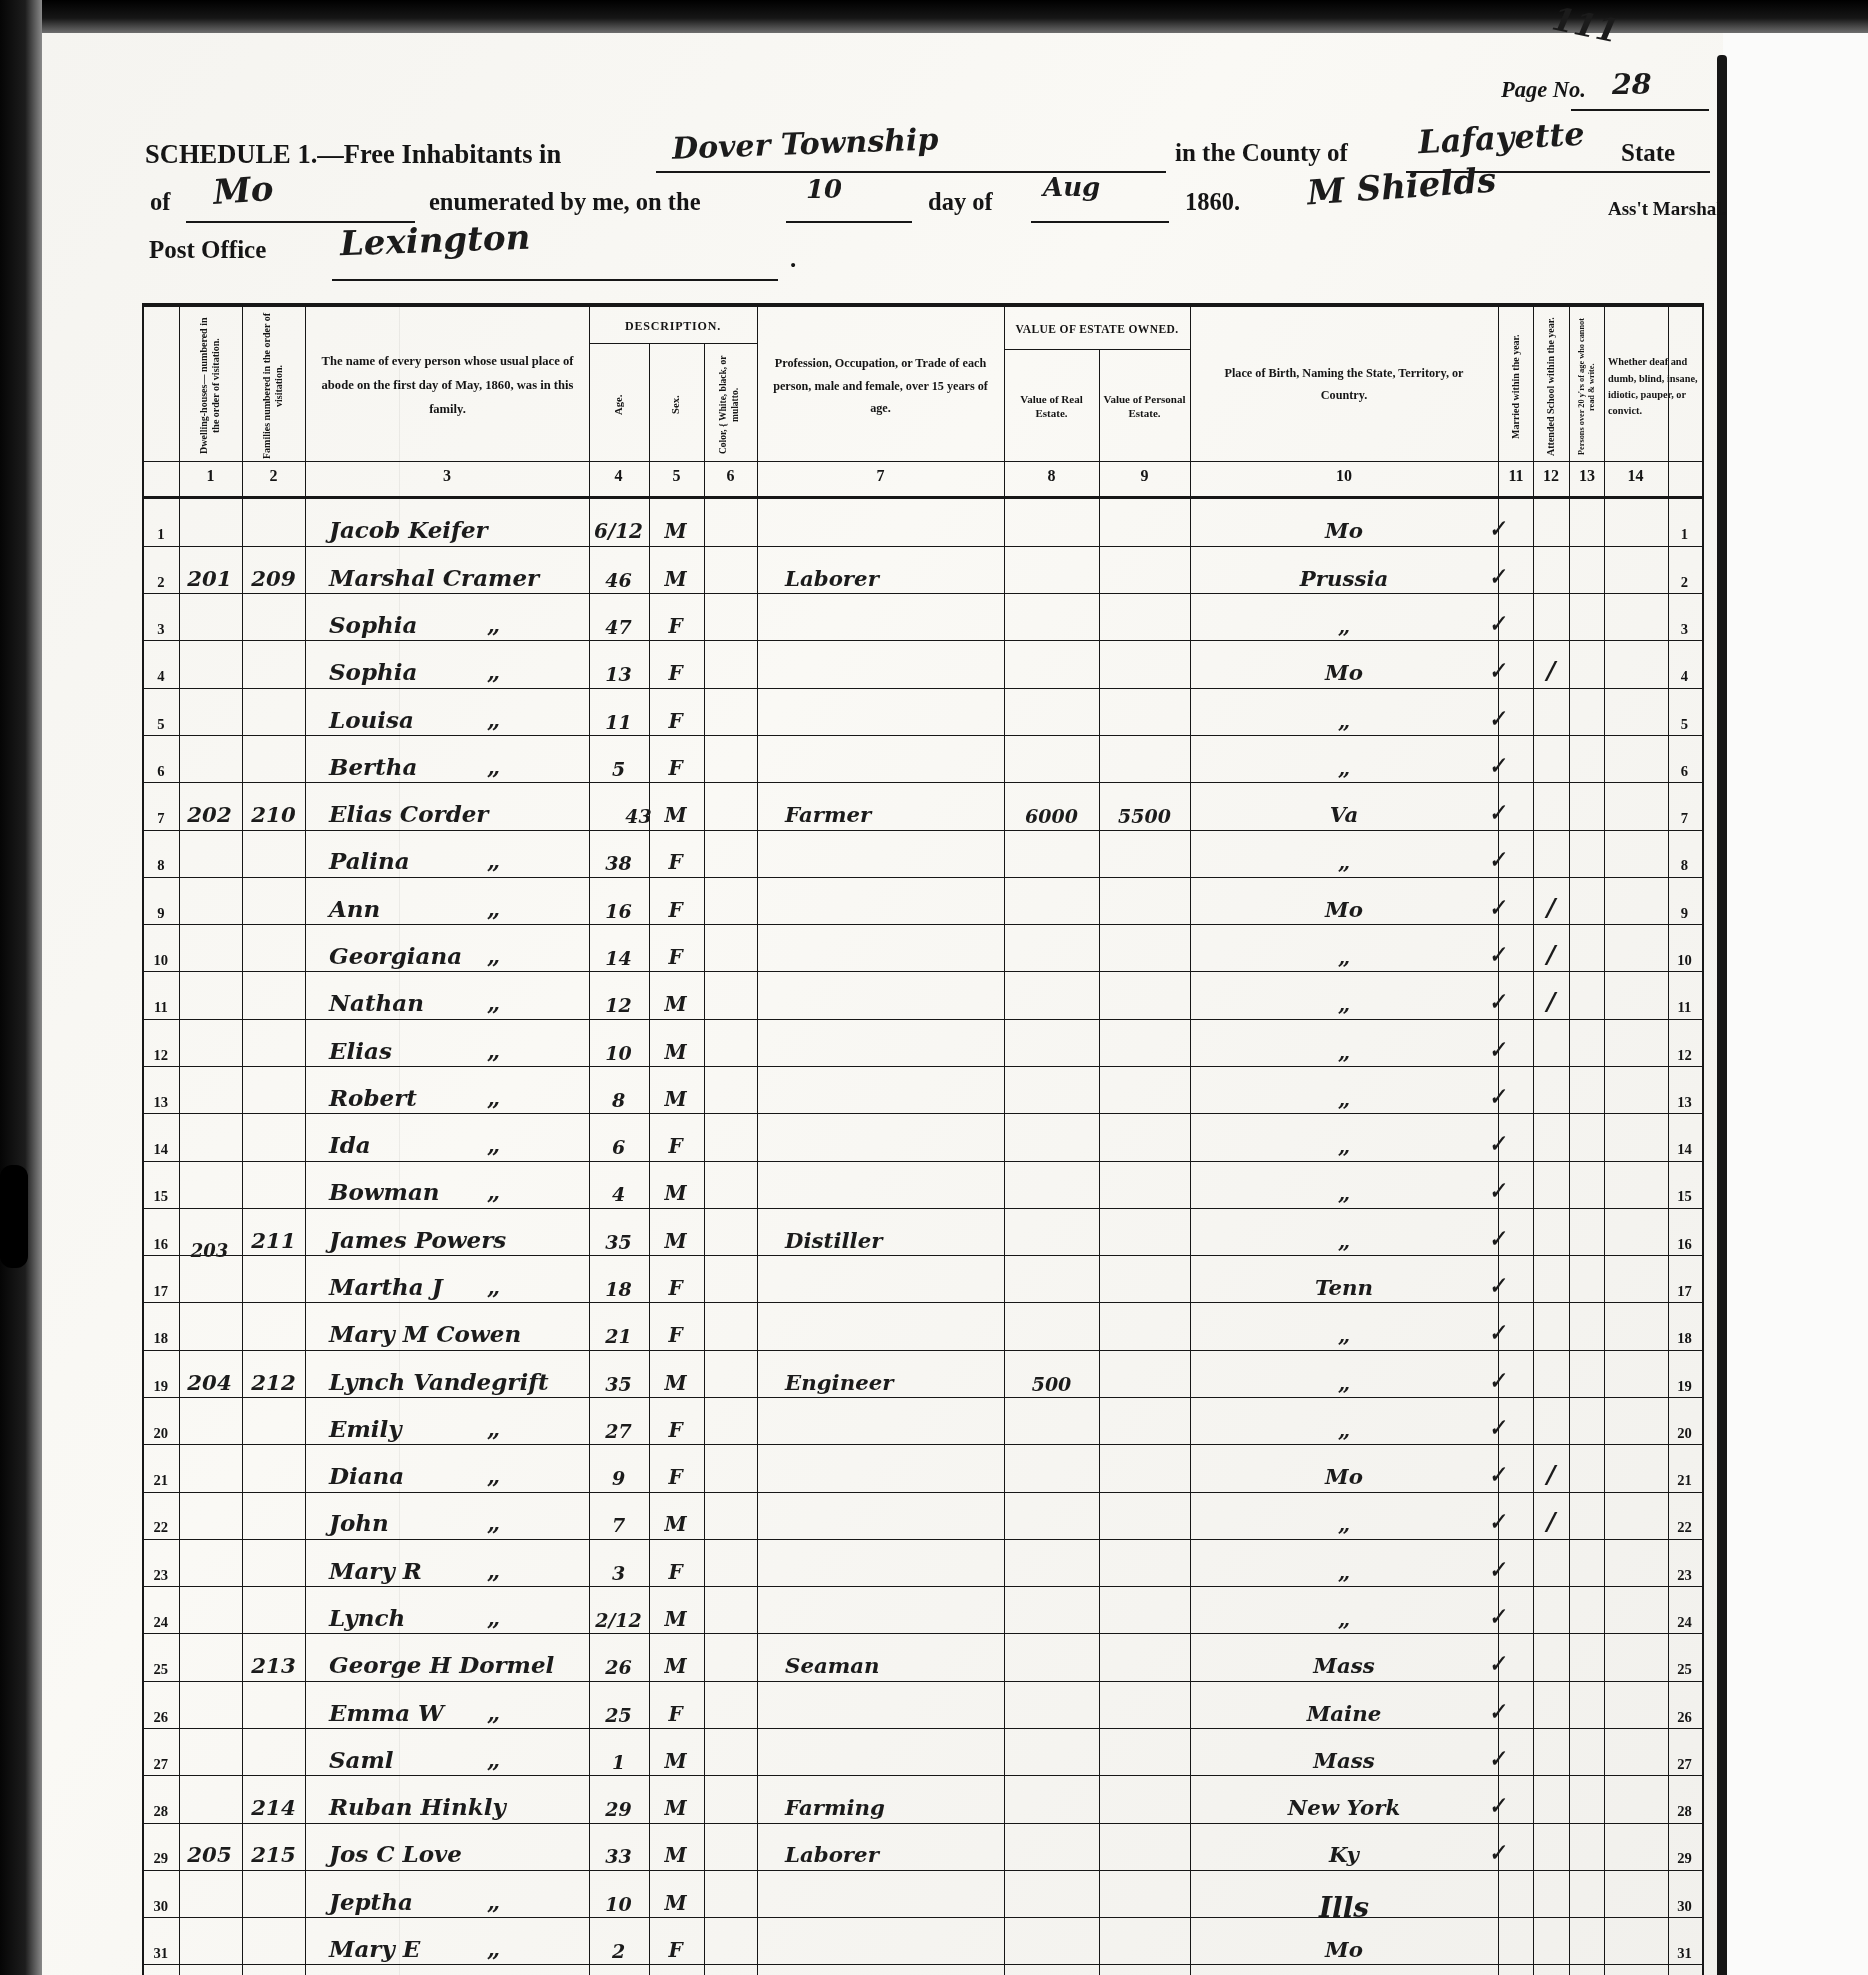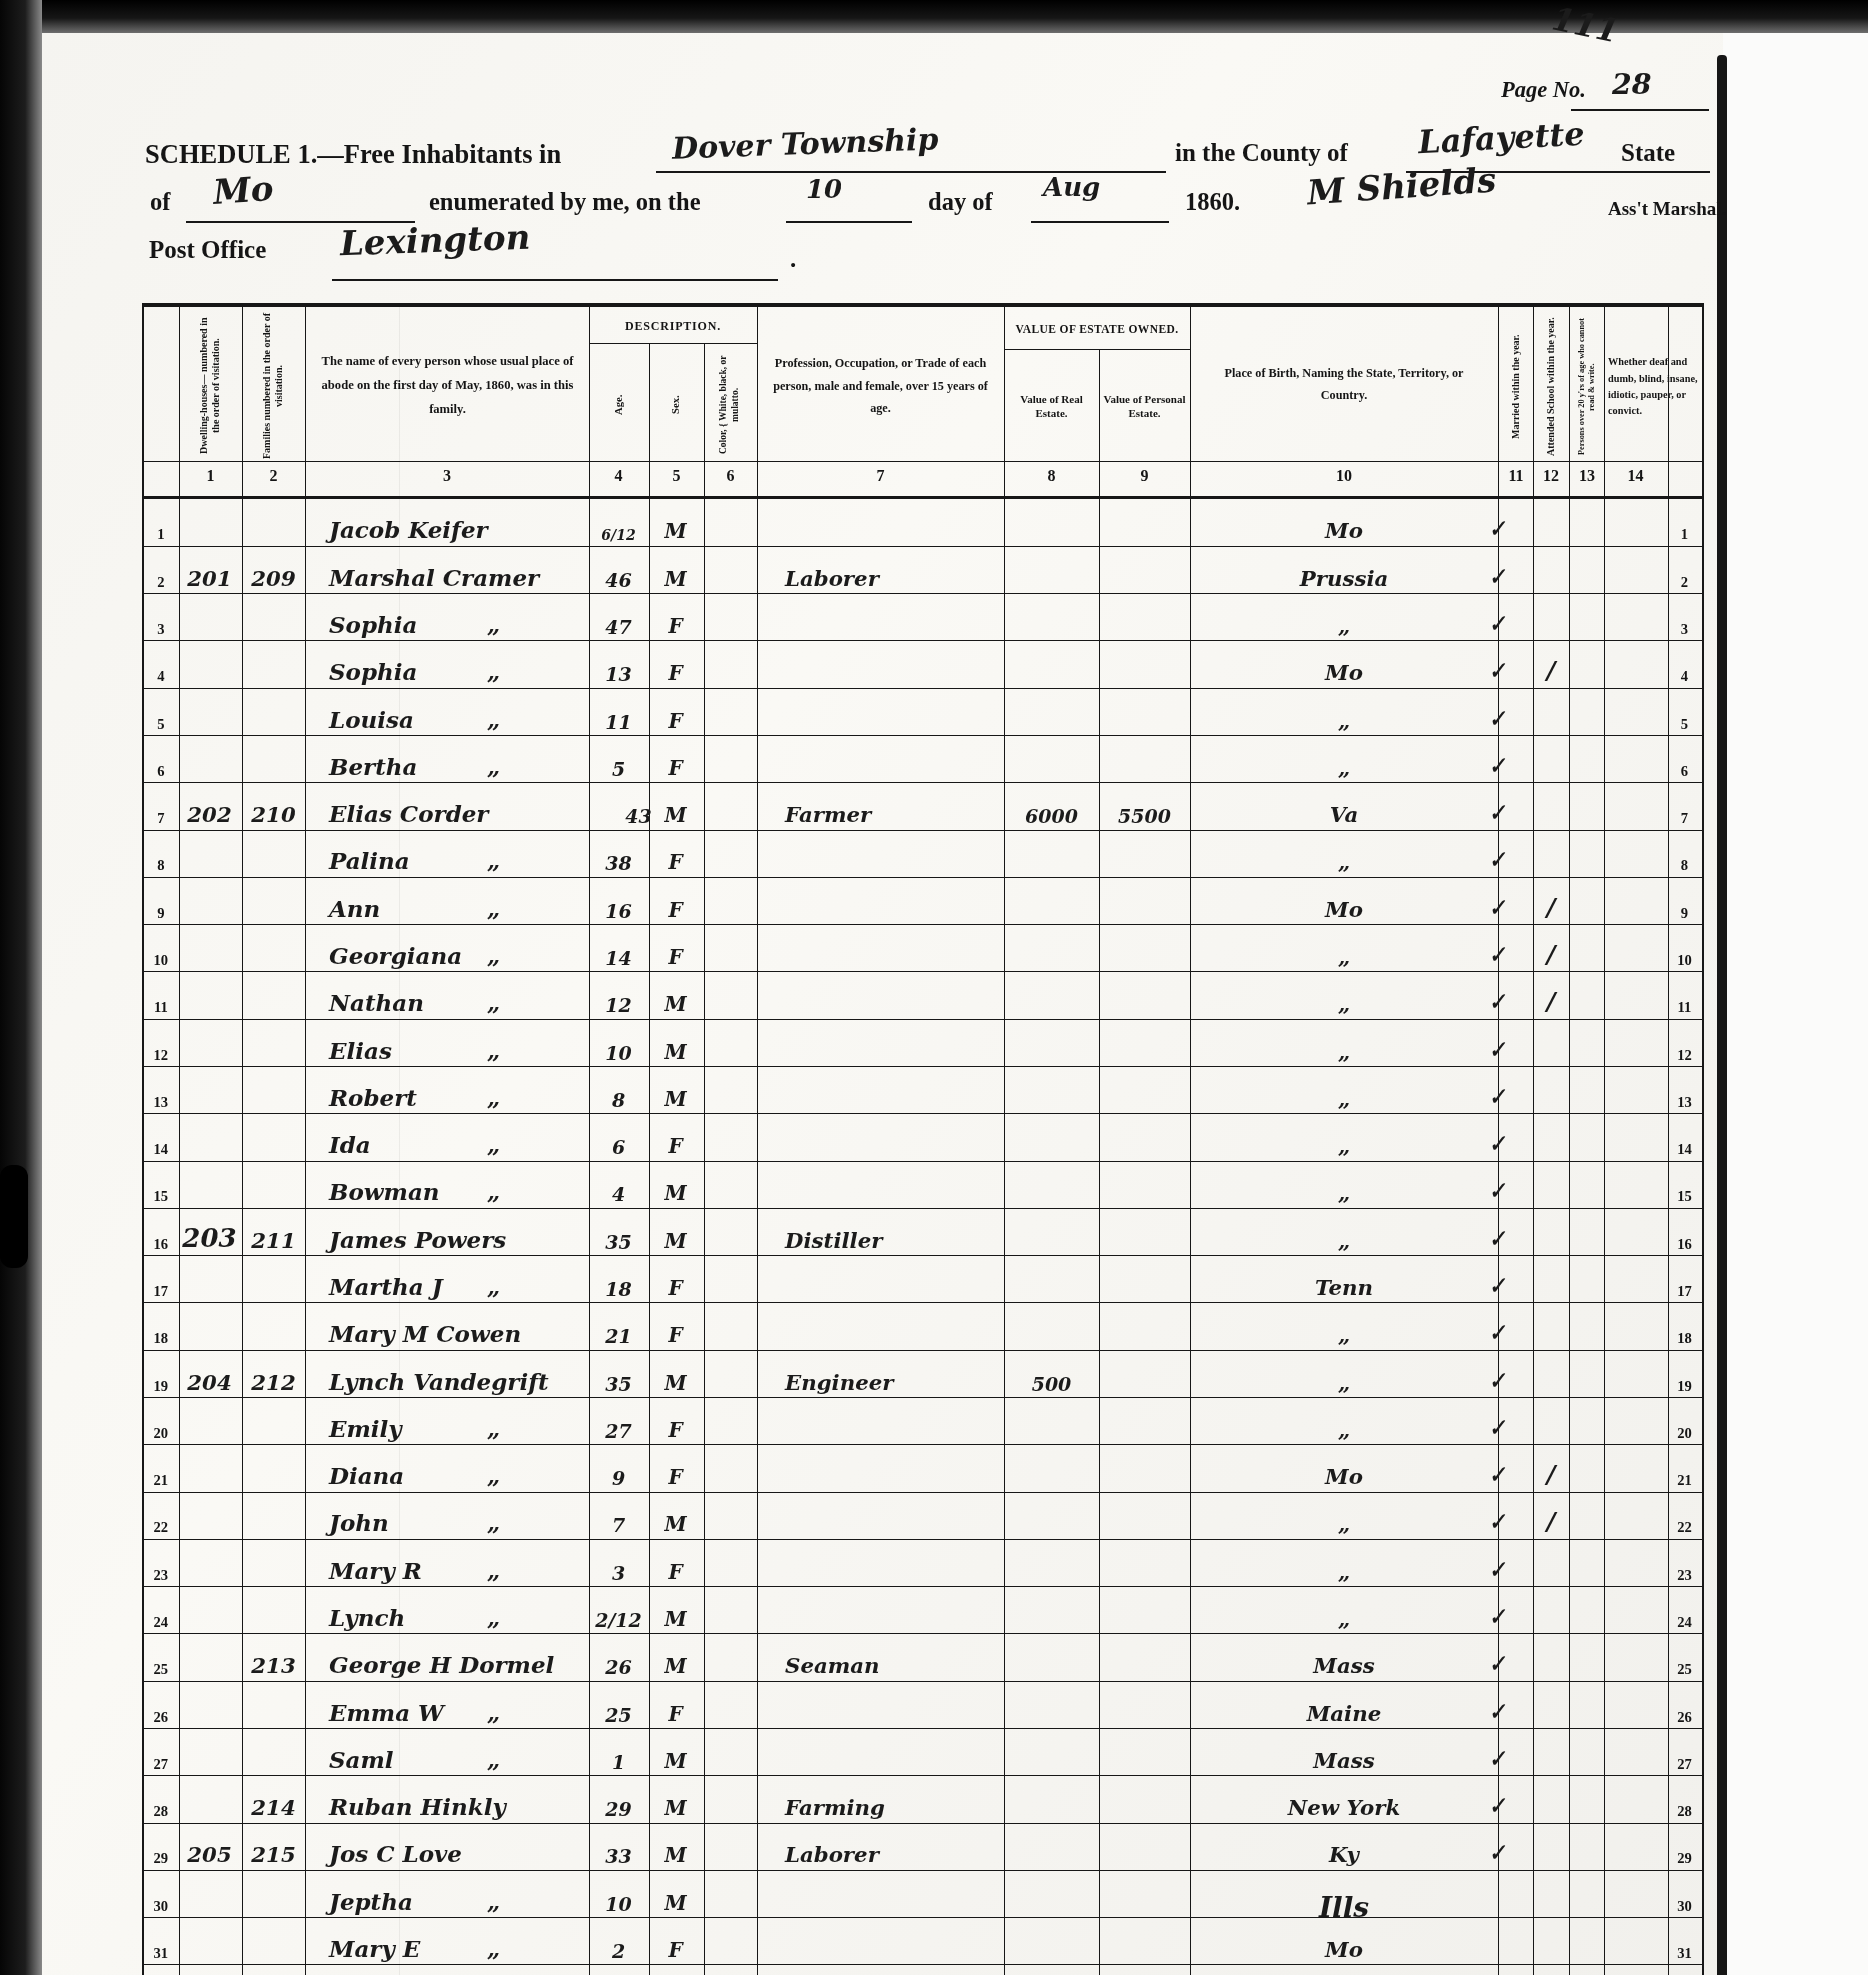--- a/index.html
+++ b/index.html
@@ -157,21 +157,21 @@
       <div class="pos" style="left: 1533px; top: 467px; width: 36px; text-align: center; font-size: 16px; font-weight: 700;">12</div>
       <div class="pos" style="left: 1569px; top: 467px; width: 36px; text-align: center; font-size: 16px; font-weight: 700;">13</div>
       <div class="pos" style="left: 1604px; top: 467px; width: 63px; text-align: center; font-size: 16px; font-weight: 700;">14</div>
     </div>
   <div id="rows">
       <div class="row" style="left: 142px; top: 498px; width: 1560px; height: 47px;">
       <div class="cell rowno" style="justify-content: center; left: 0.8px; width: 36px; top: 0px; height: 45px;">1</div>
       <div class="cell hw" style="justify-content: center; font-size: 21.3px; left: 36px; width: 63px; top: 0px; height: 45px;"></div>
       <div class="cell hw" style="justify-content: center; font-size: 21.3px; left: 100px; width: 63px; top: 0px; height: 45px;"></div>
       <div class="cell hw" style="padding-left: 24px; font-size: 23px; left: 163px; width: 284px; top: 0px; height: 45px;">Jacob Keifer</div>
-      <div class="cell hw" style="justify-content: center; font-size: 14px; left: 447px; width: 59px; top: 0px; height: 45px;">6/12</div>
+      <div class="cell hw" style="justify-content: center; font-size: 20px; left: 447px; width: 59px; top: 0px; height: 45px;">6/12</div>
       <div class="cell hw" style="justify-content: center; font-size: 20px; left: 506px; width: 55px; top: 0px; height: 45px;">M</div>
       <div class="cell" style="left: 562px; width: 53px; top: 0px; height: 45px;"></div>
       <div class="cell hw" style="padding-left: 28px; font-size: 21.3px; left: 615px; width: 247px; top: 0px; height: 45px;"></div>
       <div class="cell hw" style="justify-content: center; font-size: 19px; left: 862px; width: 95px; top: 0px; height: 45px;"></div>
       <div class="cell hw" style="justify-content: center; font-size: 19px; left: 957px; width: 91px; top: 0px; height: 45px;"></div>
       <div class="cell hw" style="justify-content: center; font-size: 21.3px; left: 1048px; width: 308px; top: 0px; height: 45px;">Mo<span class="tick hw">✓</span></div>
       <div class="cell" style="left: 1356px; width: 36px; top: 0px; height: 45px;"></div>
       <div class="cell" style="justify-content: center; left: 1391px; width: 36px; top: 0px; height: 45px;"></div>
       <div class="cell" style="left: 1427px; width: 36px; top: 0px; height: 45px;"></div>
       <div class="cell" style="left: 1462px; width: 63px; top: 0px; height: 45px;"></div>
@@ -424,21 +424,21 @@
       <div class="cell hw" style="justify-content: center; font-size: 19px; left: 957px; width: 91px; top: 0px; height: 45px;"></div>
       <div class="cell hw" style="justify-content: center; font-size: 21.3px; left: 1048px; width: 308px; top: 0px; height: 45px;">„<span class="tick hw">✓</span></div>
       <div class="cell" style="left: 1356px; width: 36px; top: 0px; height: 45px;"></div>
       <div class="cell" style="justify-content: center; left: 1391px; width: 36px; top: 0px; height: 45px;"></div>
       <div class="cell" style="left: 1427px; width: 36px; top: 0px; height: 45px;"></div>
       <div class="cell" style="left: 1462px; width: 63px; top: 0px; height: 45px;"></div>
       <div class="cell rowno" style="justify-content: center; left: 1525px; width: 35px; top: 0px; height: 45px;">15</div>
     </div>
       <div class="row" style="left: 142px; top: 1208px; width: 1560px; height: 47px;">
       <div class="cell rowno" style="justify-content: center; left: 0.8px; width: 36px; top: 0px; height: 45px;">16</div>
-      <div class="cell hw" style="justify-content: center; font-size: 26px; left: 36px; width: 63px; top: 0px; height: 45px;">203</div>
+      <div class="cell hw" style="justify-content: center; font-size: 18px; left: 36px; width: 63px; top: 8px; height: 45px;">203</div>
       <div class="cell hw" style="justify-content: center; font-size: 21.3px; left: 100px; width: 63px; top: 0px; height: 45px;">211</div>
       <div class="cell hw" style="padding-left: 24px; font-size: 23px; left: 163px; width: 284px; top: 0px; height: 45px;">James Powers</div>
       <div class="cell hw" style="justify-content: center; font-size: 19px; left: 447px; width: 59px; top: 0px; height: 45px;">35</div>
       <div class="cell hw" style="justify-content: center; font-size: 20px; left: 506px; width: 55px; top: 0px; height: 45px;">M</div>
       <div class="cell" style="left: 562px; width: 53px; top: 0px; height: 45px;"></div>
       <div class="cell hw" style="padding-left: 28px; font-size: 21.3px; left: 615px; width: 247px; top: 0px; height: 45px;">Distiller</div>
       <div class="cell hw" style="justify-content: center; font-size: 19px; left: 862px; width: 95px; top: 0px; height: 45px;"></div>
       <div class="cell hw" style="justify-content: center; font-size: 19px; left: 957px; width: 91px; top: 0px; height: 45px;"></div>
       <div class="cell hw" style="justify-content: center; font-size: 21.3px; left: 1048px; width: 308px; top: 0px; height: 45px;">„<span class="tick hw">✓</span></div>
       <div class="cell" style="left: 1356px; width: 36px; top: 0px; height: 45px;"></div>

